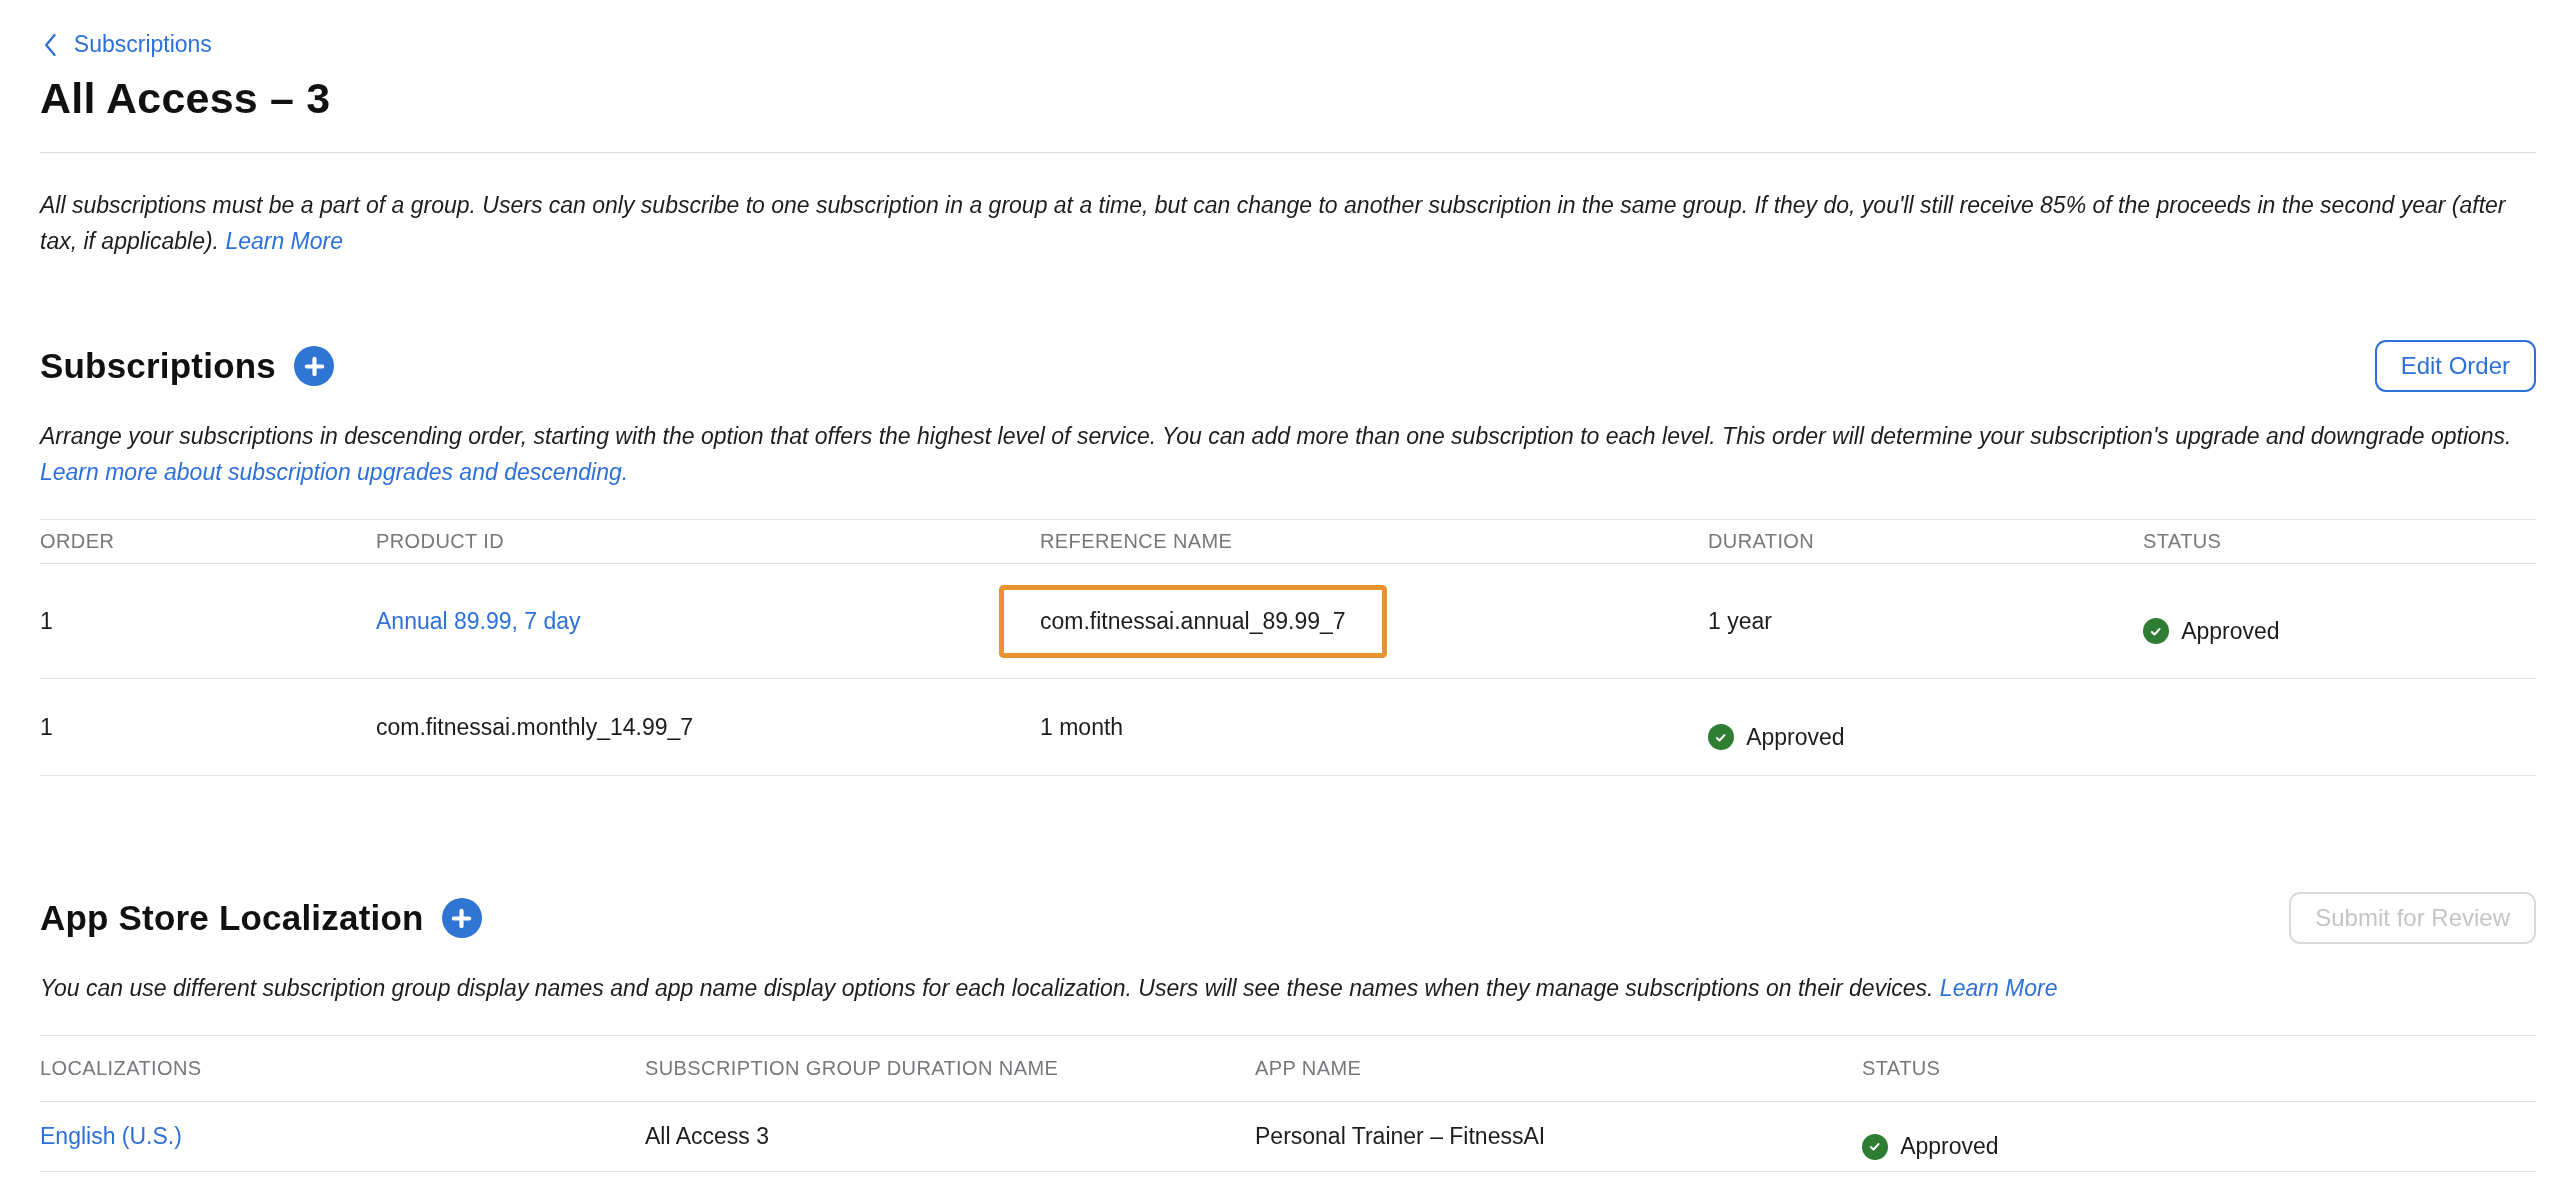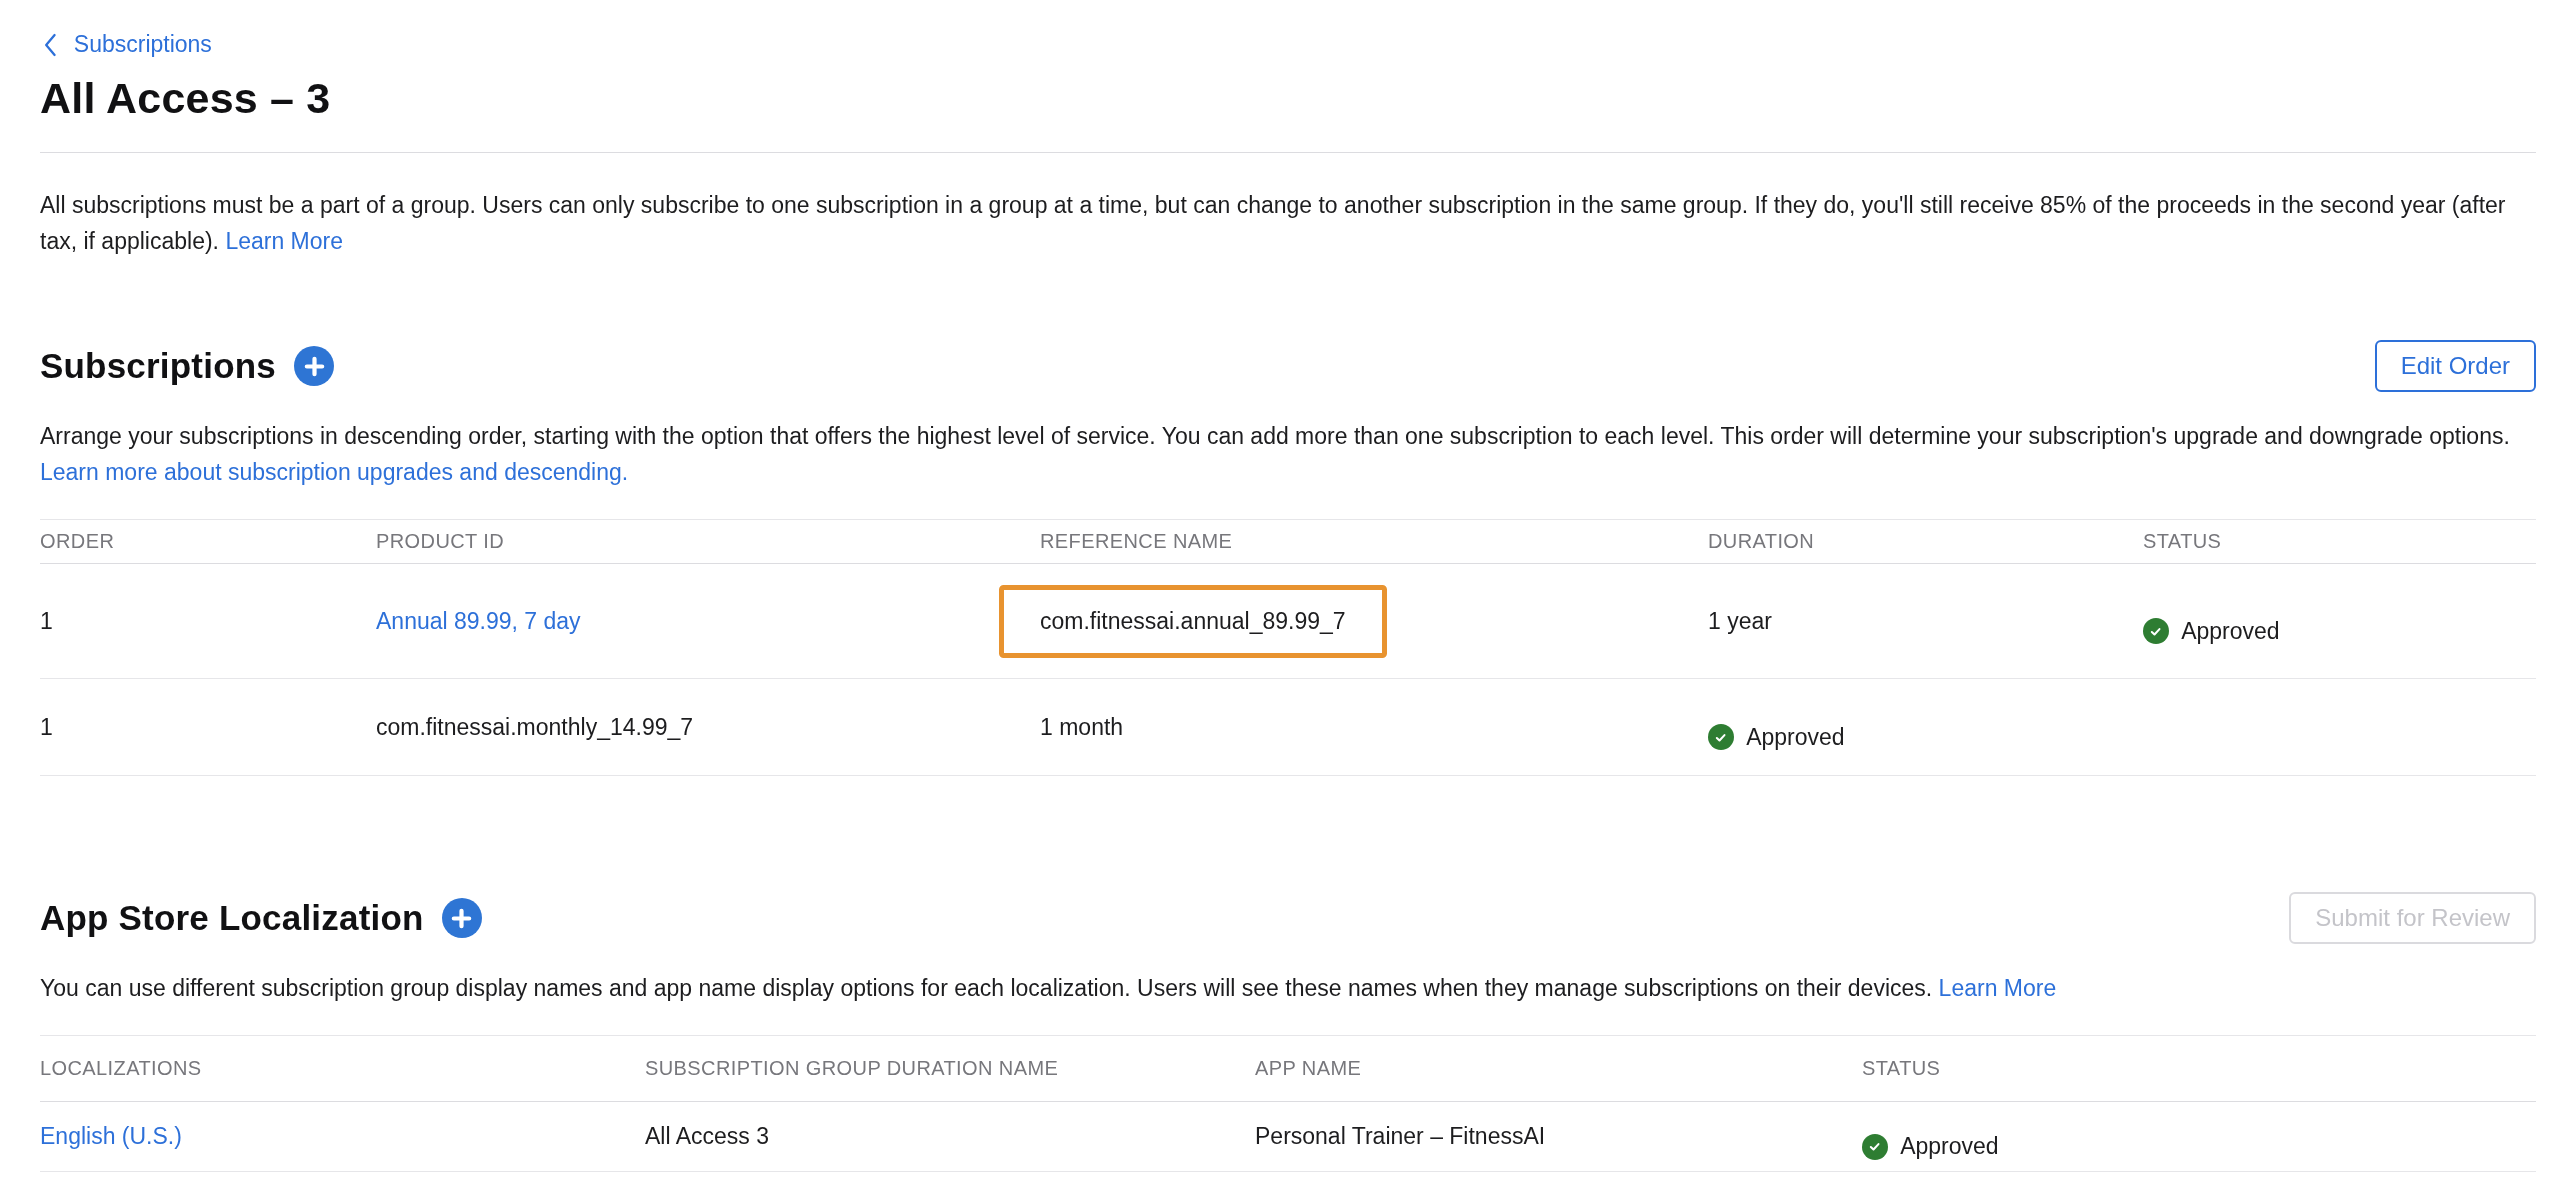--- a/index.html
+++ b/index.html
@@ -28,20 +28,21 @@
     font-size: 43px; line-height: 50px;
     font-weight: 700; color: #111113; letter-spacing: 0.2px;
   }
   .title-divider { border: none; border-top: 1.5px solid #dcdce0; margin: 29px 0 0; }
 
   
   .para {
     margin: 34px 0 0;
     font-size: 23px; line-height: 36px; color: #1d1d1f;
     max-width: 2495px;
+    font-style: italic;
   }
   .para a { color: #2d70d9; text-decoration: none; cursor: pointer; }
 
   
   .section-head {
     display: flex; align-items: center; justify-content: space-between;
     margin-top: 81px;
   }
   .section-head.loc { margin-top: 116px; }
   .section-title-wrap { display: flex; align-items: center; }
@@ -50,21 +51,21 @@
     margin-left: 18.3px;
     width: 40px; height: 40px; border-radius: 50%;
     background: #2e75d4; border: none; cursor: pointer;
     display: inline-flex; align-items: center; justify-content: center;
     padding: 0;
   }
   .plus-btn svg { width: 23px; height: 23px; }
 
   .outline-btn {
     background: #ffffff;
-    border: 2.3px solid #2d70d9; border-radius: 6px;
+    border: 2.3px solid #2d70d9; border-radius: 11px;
     color: #2d70d9; font-size: 24px;
     font-family: "Liberation Sans", "DejaVu Sans", sans-serif;
     padding: 10px 24px; cursor: pointer;
   }
   .outline-btn.disabled {
     border-color: #dadade; color: #c4c4c9; cursor: default;
   }
 
   .desc { margin-top: 26px; }
 

